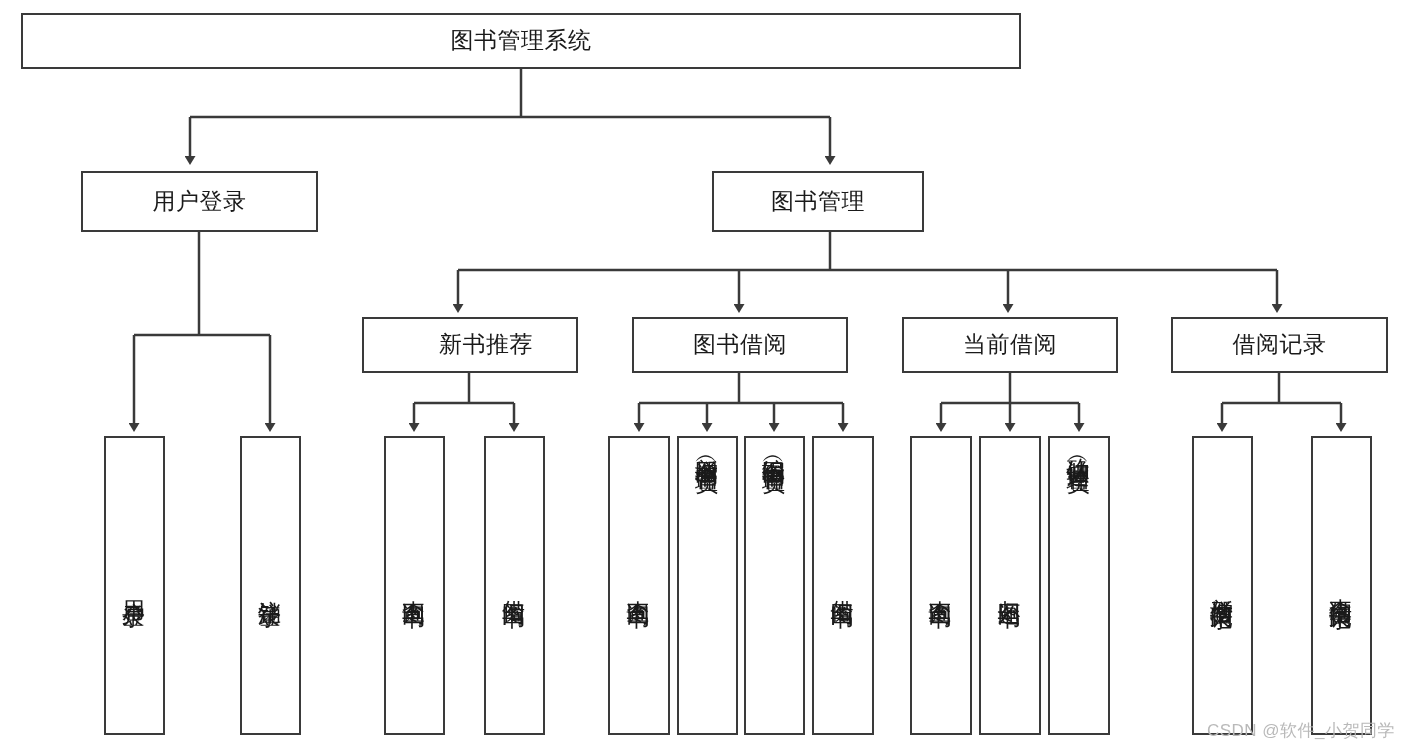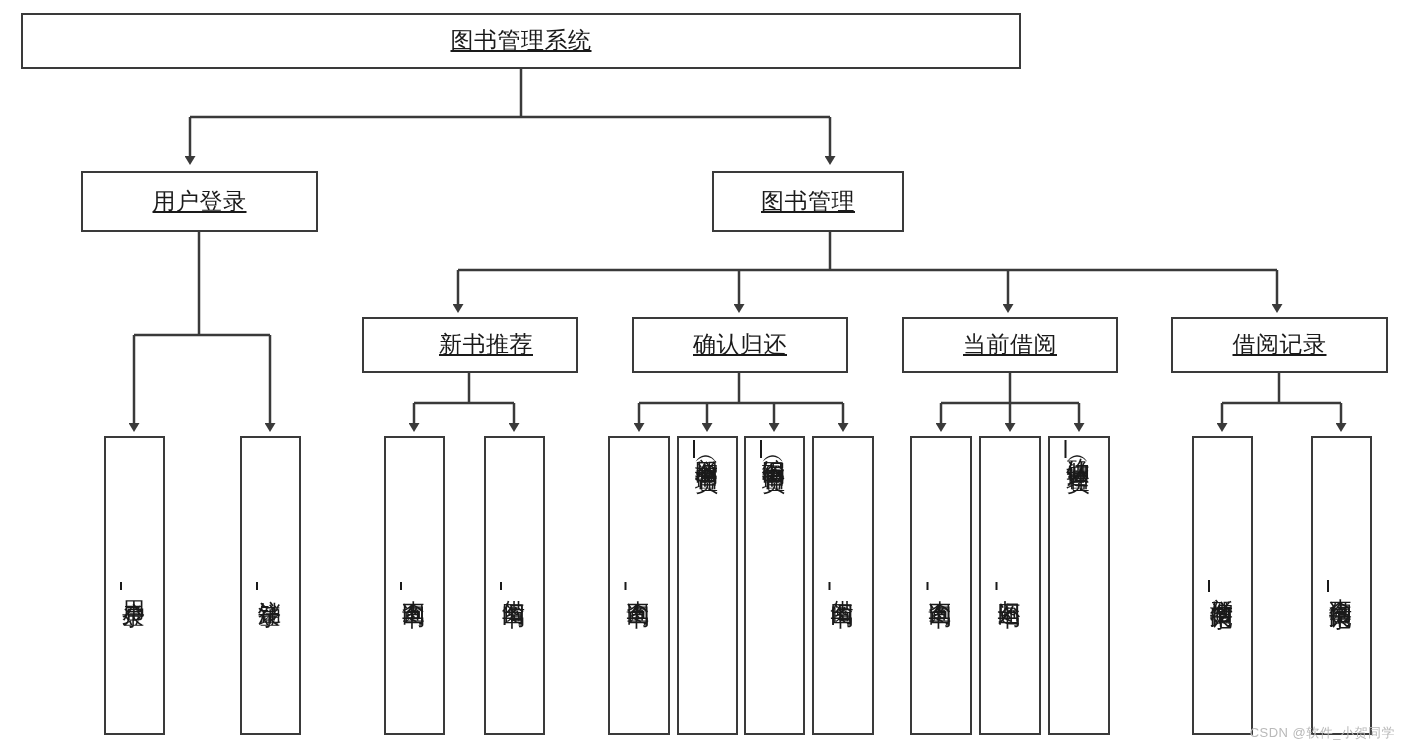--- a/index.html
+++ b/index.html
@@ -29,21 +29,20 @@
     position: absolute;
     box-sizing: border-box;
     border: 2.5px solid #3a3a3a;
     background: #ffffff;
     color: #1a1a1a;
     display: flex;
     align-items: center;
     justify-content: center;
     text-align: center;
     z-index: 2;
-    text-decoration: underline;
   }
   .node.h {
     font-size: 23px;
     line-height: 1.2;
     letter-spacing: 0.5px;
   }
   .node.v {
     writing-mode: vertical-rl;
     text-orientation: upright;
     font-size: 23px;
@@ -52,21 +51,21 @@
     justify-content: center;
     padding: 2px 0;
   }
   .node.v.top {
     justify-content: flex-start;
   }
   #watermark {
     position: absolute;
     right: 10px;
     bottom: 5px;
-    font-size: 13px;
+    font-size: 17px;
     color: #b9b9b9;
     letter-spacing: 0.5px;
     z-index: 3;
     white-space: nowrap;
   }
 </style>
 </head>
 <body>
 
 <div id="canvas">
@@ -117,24 +116,24 @@
       <path d="M1279,373 L1279,403"></path>
       <path d="M1222,403 L1341,403"></path>
       <path d="M1222,403 L1222,424" marker-end="url(#arrow)"></path>
       <path d="M1341,403 L1341,424" marker-end="url(#arrow)"></path>
     </g>
   </svg>
 
   <div class="node h" style="left:21px; top:13px; width:1000px; height:56px;">图书管理系统</div>
 
   <div class="node h" style="left:81px; top:171px; width:237px; height:61px;">用户登录</div>
-  <div class="node h" style="left:712px; top:171px; width:192px; height:61px;">图书管理</div>
+  <div class="node h" style="left:712px; top:171px; width:212px; height:61px;">图书管理</div>
 
   <div class="node h" style="left:362px; top:317px; width:216px; height:56px;padding-left:32px;">新书推荐</div>
-  <div class="node h" style="left:632px; top:317px; width:216px; height:56px;">确认归还</div>
+  <div class="node h" style="left:632px; top:317px; width:216px; height:56px;">图书借阅</div>
   <div class="node h" style="left:1171px; top:317px; width:217px; height:56px;">借阅记录</div>
   <div class="node h" style="left:902px; top:317px; width:216px; height:56px;">当前借阅</div>
 
   <div class="node v" style="left:104px; top:436px; width:61px; height:299px;">用户登录</div>
   <div class="node v" style="left:240px; top:436px; width:61px; height:299px;">注销登录</div>
 
   <div class="node v" style="left:384px; top:436px; width:61px; height:299px;">查询图书</div>
   <div class="node v" style="left:484px; top:436px; width:61px; height:299px;">借阅图书</div>
 
   <div class="node v" style="left:608px; top:436px; width:62px; height:299px;">查询图书</div>

